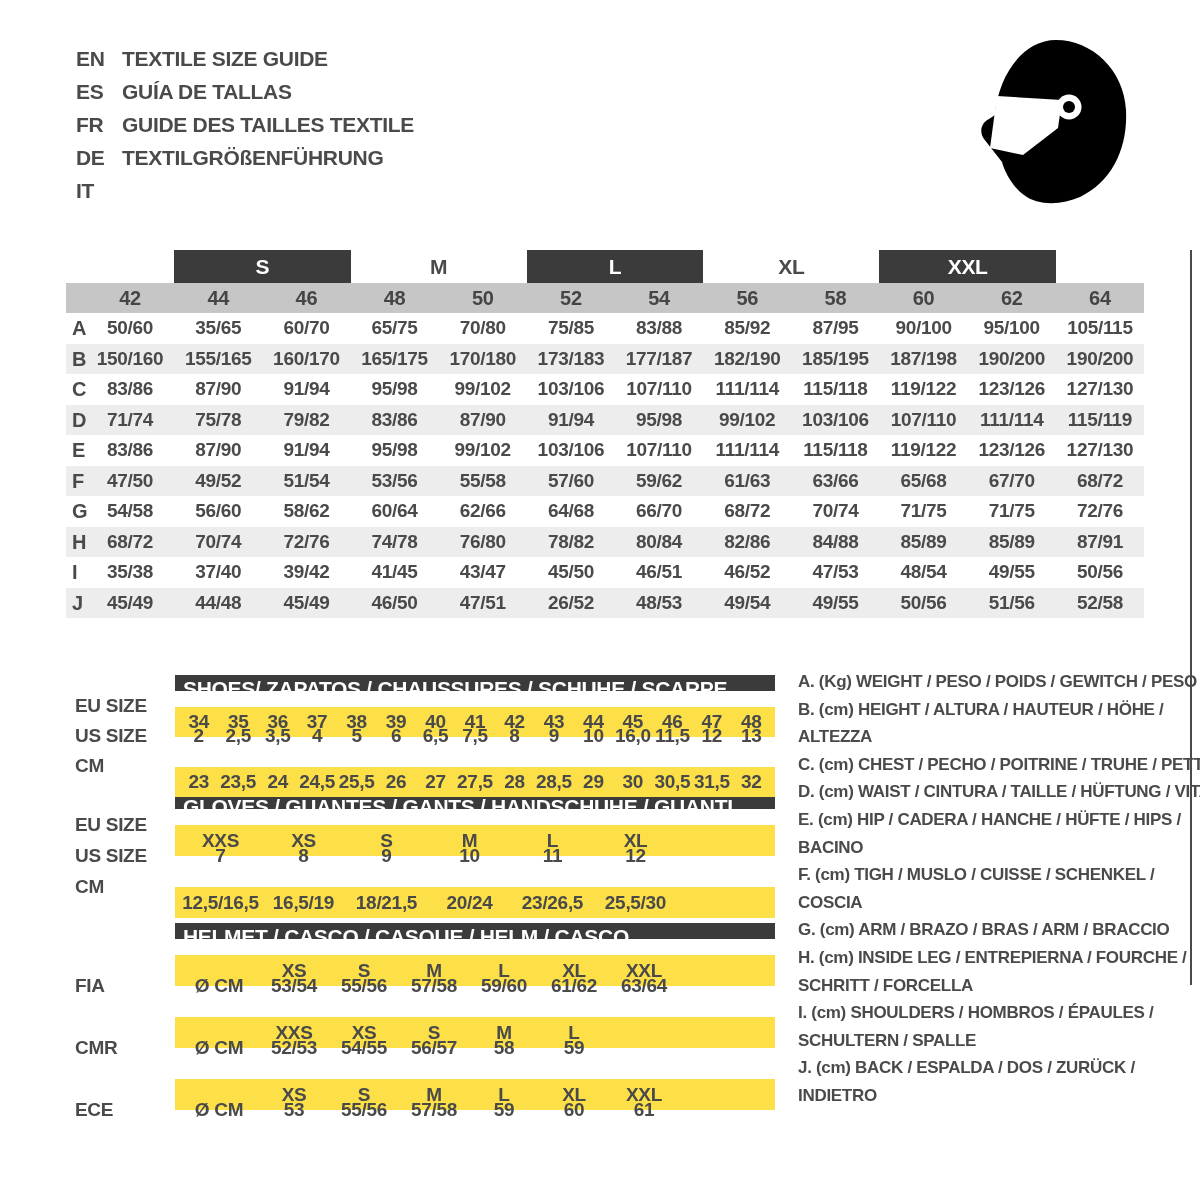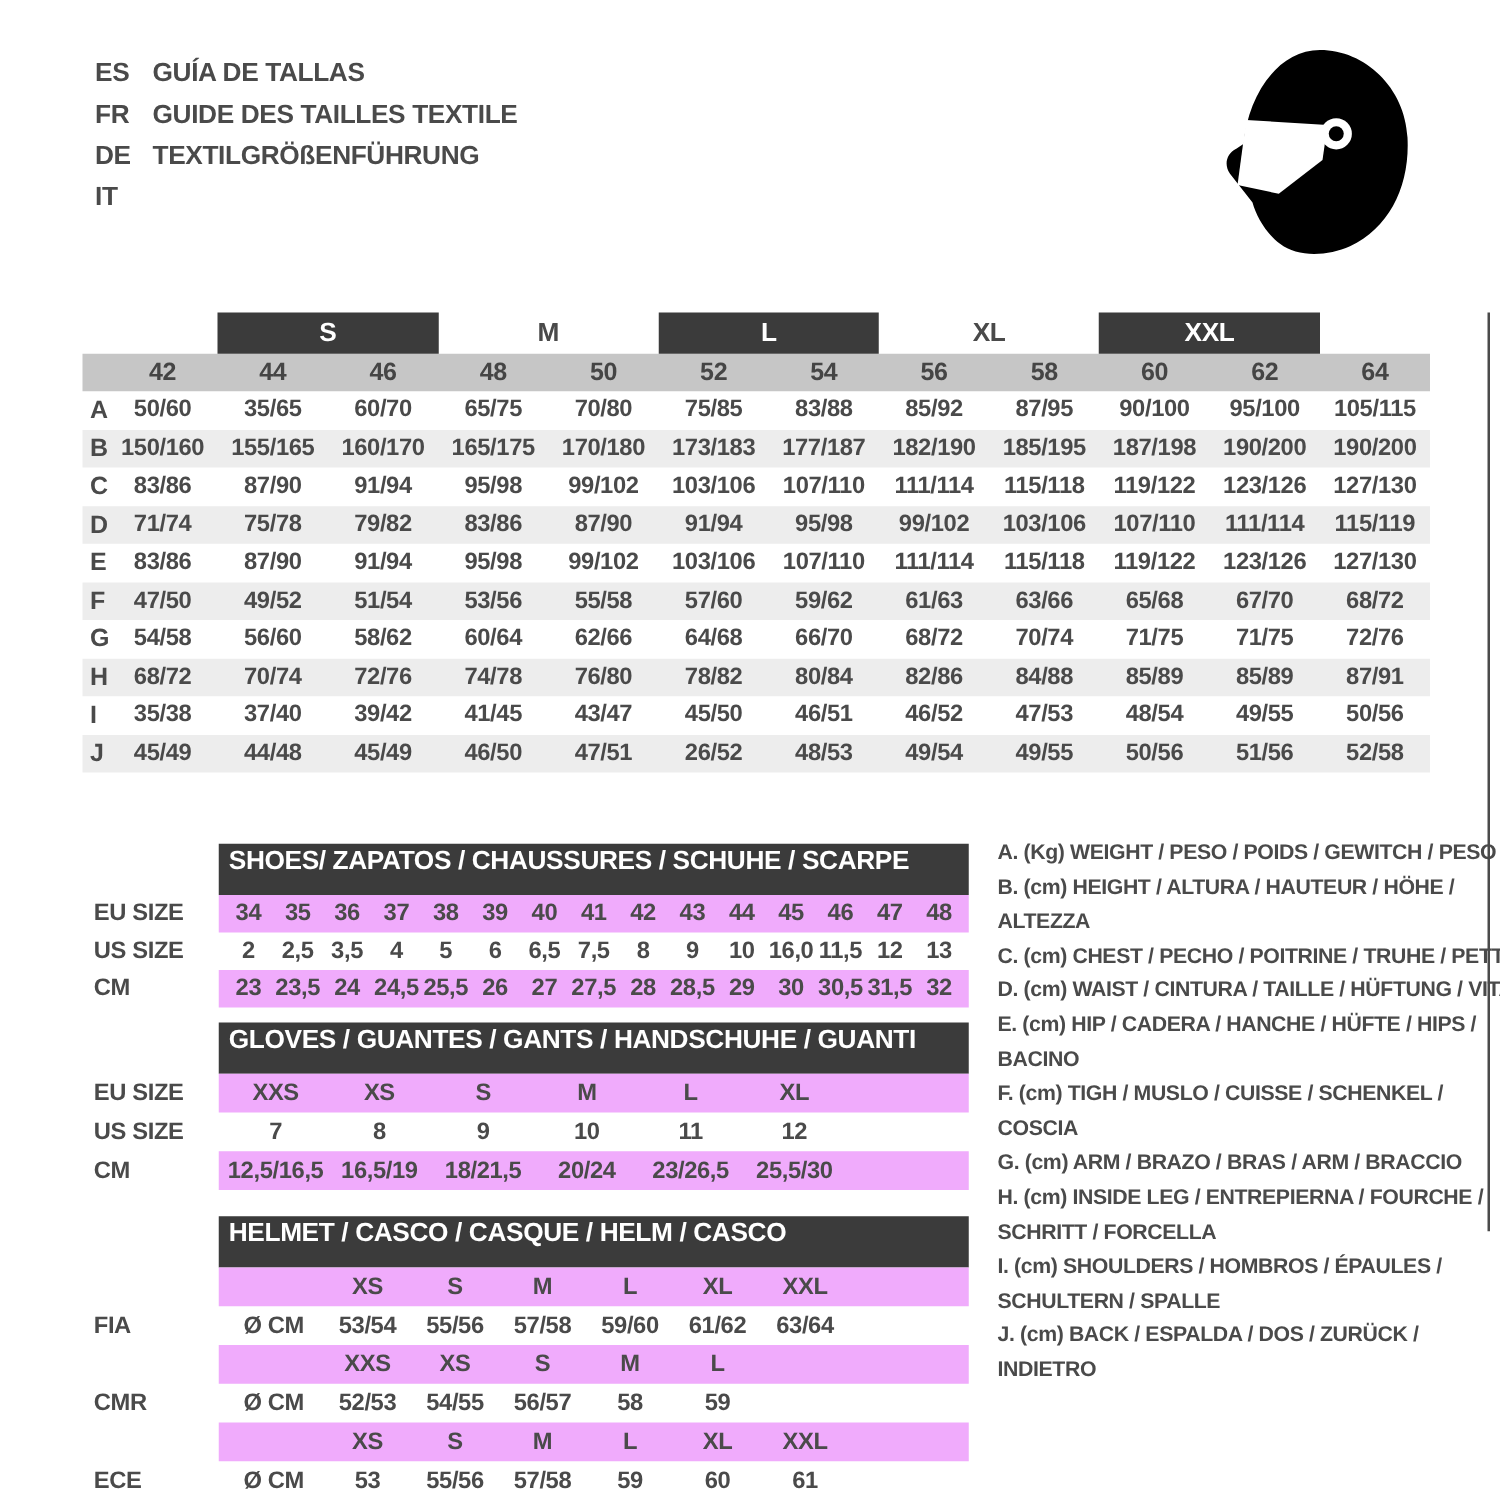--- a/index.html
+++ b/index.html
@@ -25,27 +25,27 @@
   .size-cell { display:flex; align-items:center; justify-content:center; font-size:21px; }
   .size-cell.boxed { background:#3b3b3b; color:#ffffff; }
   .col-band { background:#c6c6c6; height:30px; line-height:30px; font-size:20px; text-align:center; color:#454545; }
   .trow { height:30.5px; line-height:30.5px; font-size:19px; text-align:center; }
   .trow.striped { background:#ededed; }
   .row-letter { text-align:left; padding-left:6px; font-size:20px; }
 
   
   .sub-tables { position:absolute; left:75px; top:675px; width:705px; }
   .section-bar {
-    margin-left:100px; width:600px; height:41px; line-height:28px;
+    margin-left:100px; width:600px; height:16px; line-height:28px;
     background:#3b3b3b; color:#fff; font-size:21px; padding-left:8px;
   }
   .srow { display:flex; }
   .srow-label { width:100px; font-size:19px; }
   .srow-data { width:600px; text-align:center; font-size:19px; display:grid; }
-  .srow-data.striped { background:#f0abfc; }
+  .srow-data.striped { background:#fde047;margin-top:16px; }
   .shoes .srow, .shoes .srow-label, .shoes .srow-data { height:30px; line-height:30px; }
   .gloves .srow, .gloves .srow-label, .gloves .srow-data { height:31px; line-height:31px; }
   .helmet .srow, .helmet .srow-label, .helmet .srow-data { height:31px; line-height:31px; }
   .shoes-grid { grid-template-columns:repeat(15,1fr); padding:0 4px; }
   .gloves-grid { grid-template-columns:repeat(6,83px) auto; padding-left:4px; }
   .helmet-grid { grid-template-columns:80px repeat(6,70px) auto; padding-left:4px; }
   .gloves { margin-top:12px; }
   .helmet { margin-top:21px; }
 
   
@@ -54,20 +54,24 @@
 
   
   .edge-line { position:absolute; left:1190px; top:250px; width:2px; height:735px; background:#4a4a4a; }
 </style>
 </head>
 <body>
 
 <div class="page">
 
   <div class="lang-block" id="lang-rows">
+      <div class="lang-row">
+        <span class="lang-code">EN</span>
+        <span class="lang-label">TEXTILE SIZE GUIDE</span>
+      </div>
       <div class="lang-row">
         <span class="lang-code">ES</span>
         <span class="lang-label">GUÍA DE TALLAS</span>
       </div>
       <div class="lang-row">
         <span class="lang-code">FR</span>
         <span class="lang-label">GUIDE DES TAILLES TEXTILE</span>
       </div>
       <div class="lang-row">
         <span class="lang-code">DE</span>

